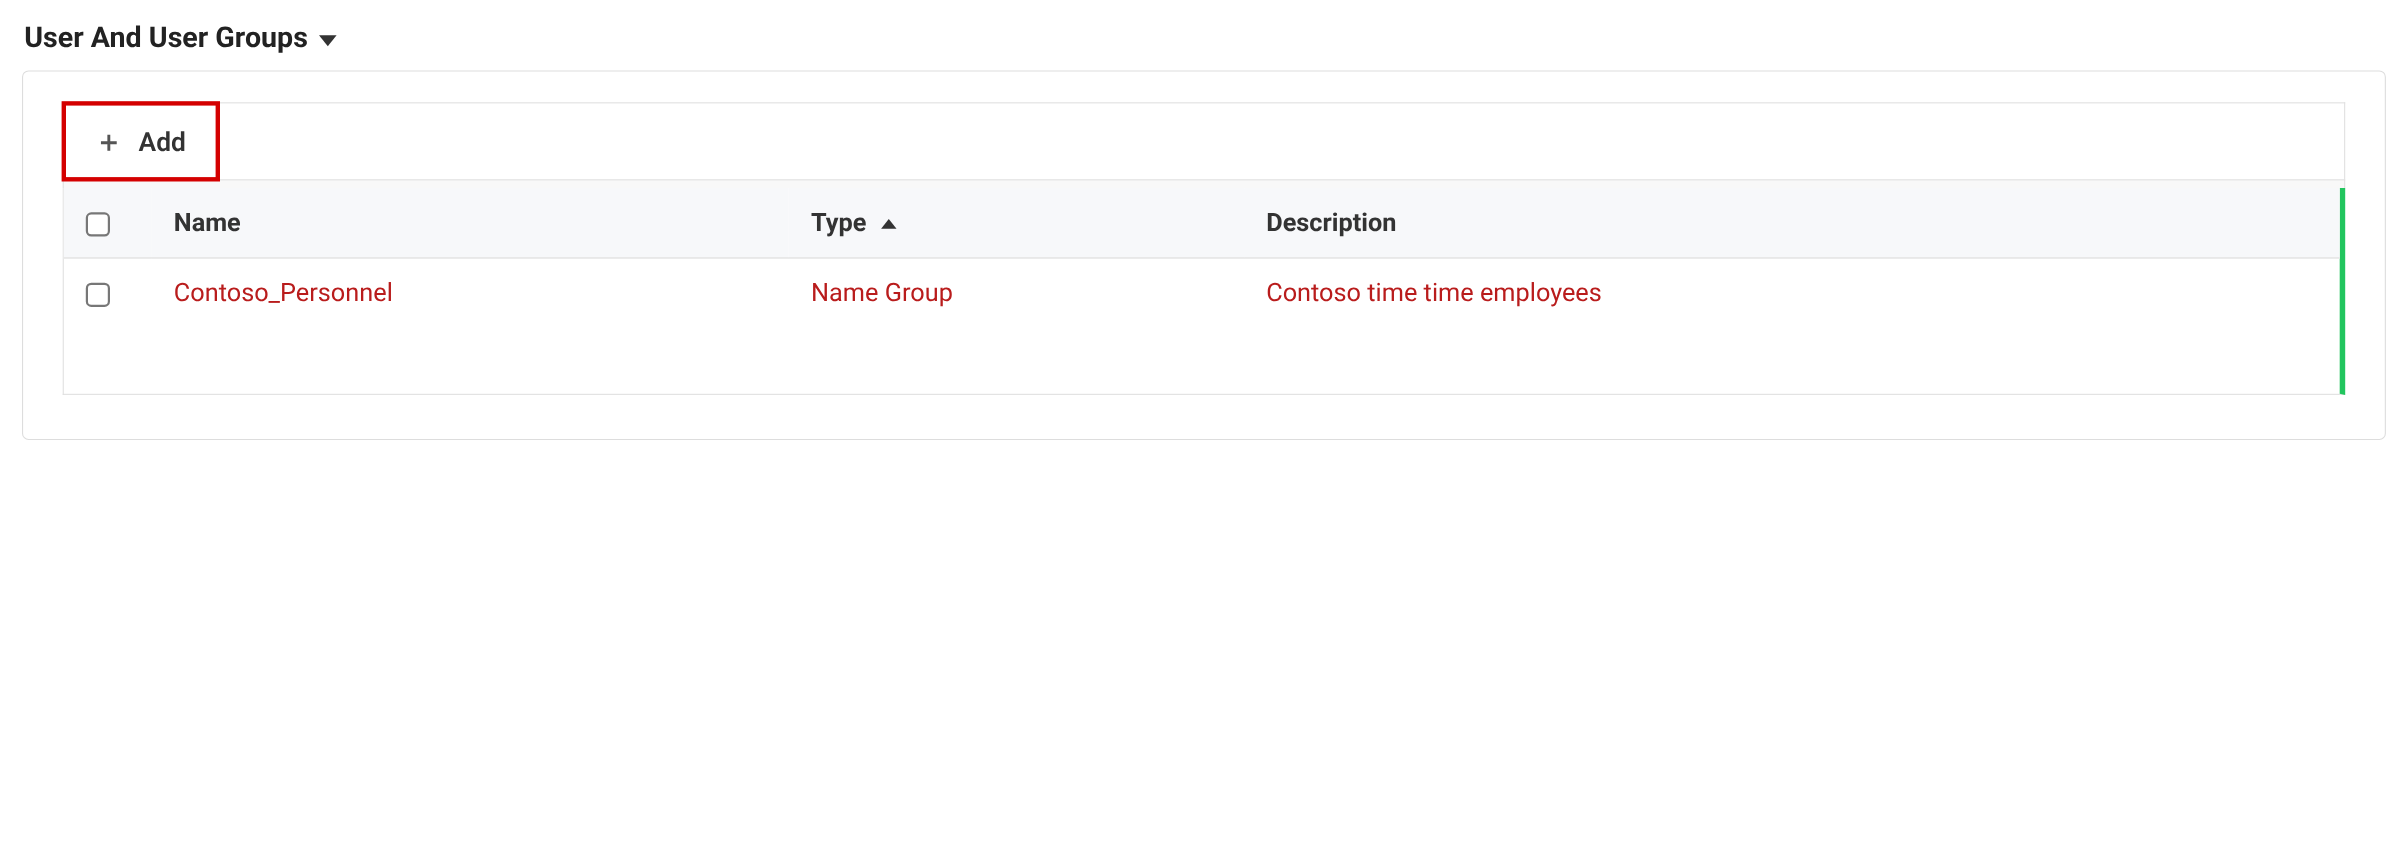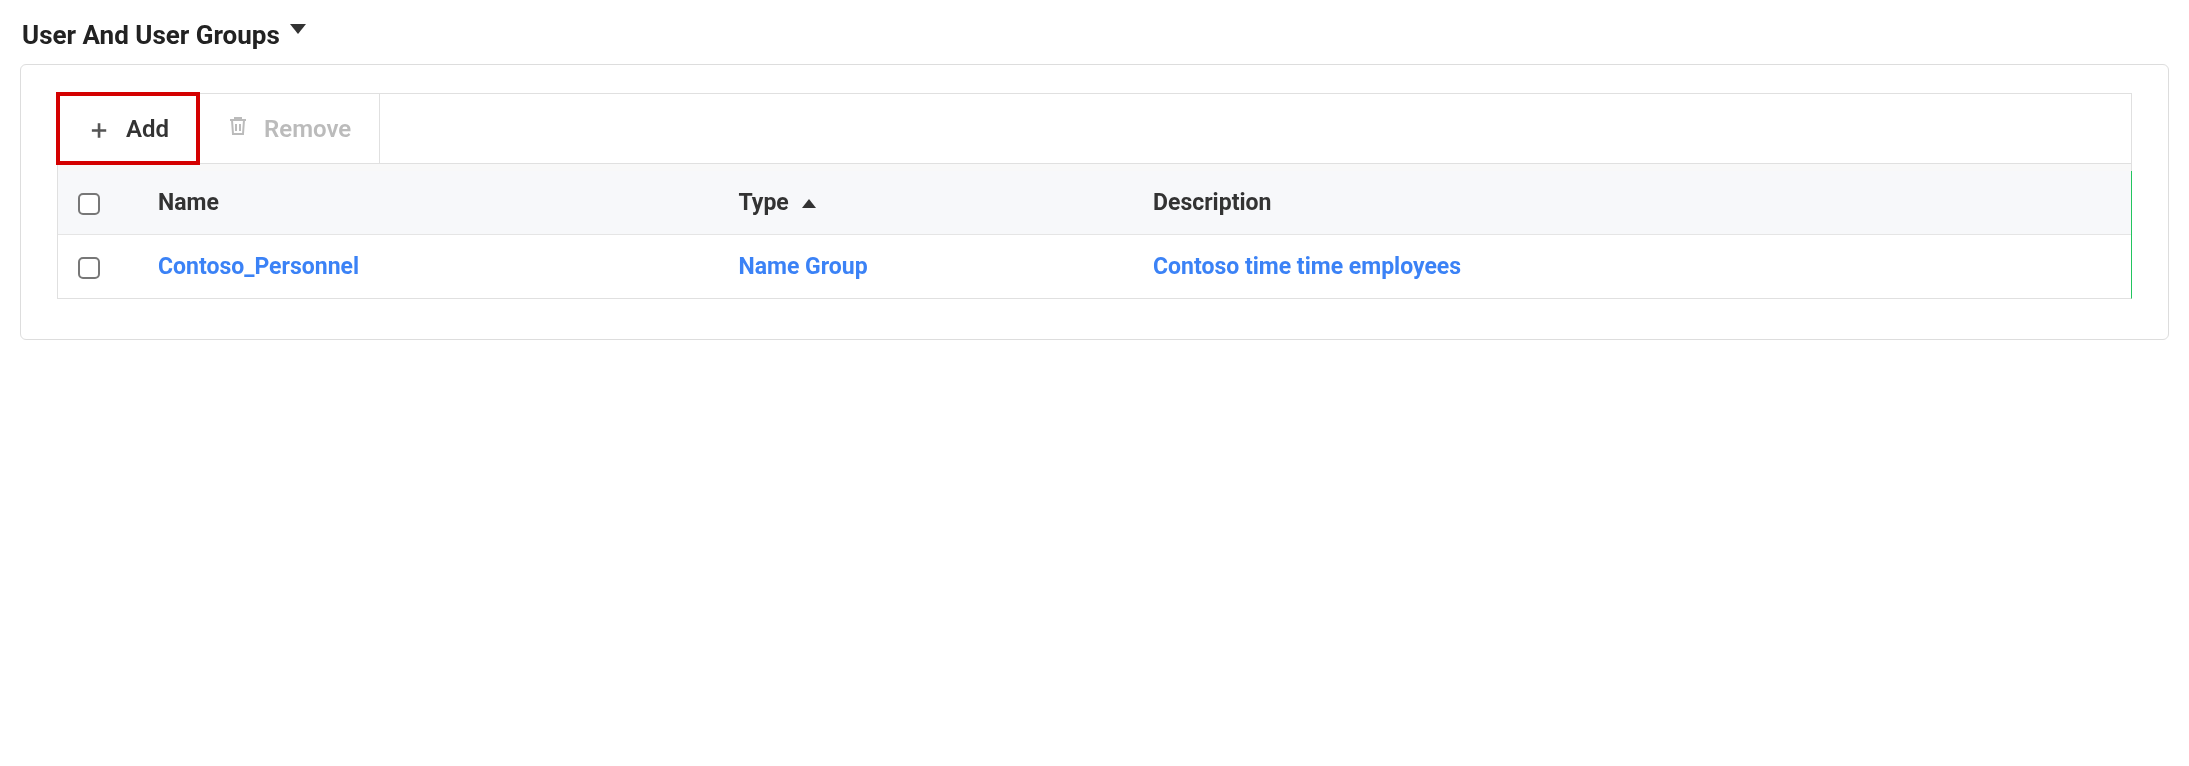--- a/index.html
+++ b/index.html
@@ -8,21 +8,21 @@
       padding: 0;
     }
     body {
       font-family: -apple-system, BlinkMacSystemFont, "Segoe UI", Roboto, Helvetica, Arial, sans-serif;
       background: #fff;
       padding: 20px;
       color: #333;
     }
     .section-header {
       display: flex;
-      align-items: flex-start;
+      align-items: center;
       gap: 10px;
       margin-bottom: 14px;
       padding-left: 2px;
     }
     .section-title {
       font-size: 26px;
       font-weight: 700;
       color: #222;
     }
     .caret-down {
@@ -102,22 +102,22 @@
       text-align: left;
       padding: 18px 20px;
       font-size: 23px;
     }
     .table th {
       font-weight: 700;
       color: #333;
       border-bottom: 1px solid #e5e5e5;
     }
     .table td {
-      color: #3b82f6;
-      font-weight: 700;
+      color: #b91c1c;
+      font-weight: 400;
     }
     .col-checkbox {
       width: 80px;
       text-align: center;
     }
     .col-name {
       width: 28%;
     }
     .col-type {
       width: 20%;
@@ -143,50 +143,43 @@
       border-right: 7px solid transparent;
       border-bottom: 9px solid #333;
       margin-left: 8px;
       vertical-align: middle;
     }
     .table tbody tr {
       border-bottom: none;
     }
     .table-wrapper {
       border-bottom: 1px solid #e0e0e0;
+      padding-bottom: 60px;
       border-left: 1px solid #e0e0e0;
-      border-right: 1px solid #22c55e;
+      border-right: 5px solid #22c55e;
     }
     .inner-table {
       border: none;
       width: 100%;
     }
   </style>
 </head>
 <body>
 
 <div class="section-header">
   <span class="section-title">User And User Groups</span>
   <span class="caret-down"></span>
 </div>
 
 <div class="panel">
 
   <div class="toolbar">
     <div class="tool-button add highlighted">
       <span class="plus-icon">＋</span>
       <span>Add</span>
-    </div>
-    <div class="tool-button remove">
-      <span class="trash-icon">
-        <svg viewBox="0 0 24 24">
-          <path d="M4 6h16M9 6V4h6v2M6 6l1 14h10l1-14M10 10v7M14 10v7"></path>
-        </svg>
-      </span>
-      <span>Remove</span>
     </div>
     <div class="toolbar-spacer"></div>
   </div>
 
   <div class="thin-bar"></div>
 
   <div class="table-wrapper">
     <table class="table inner-table">
       <thead>
         <tr>

